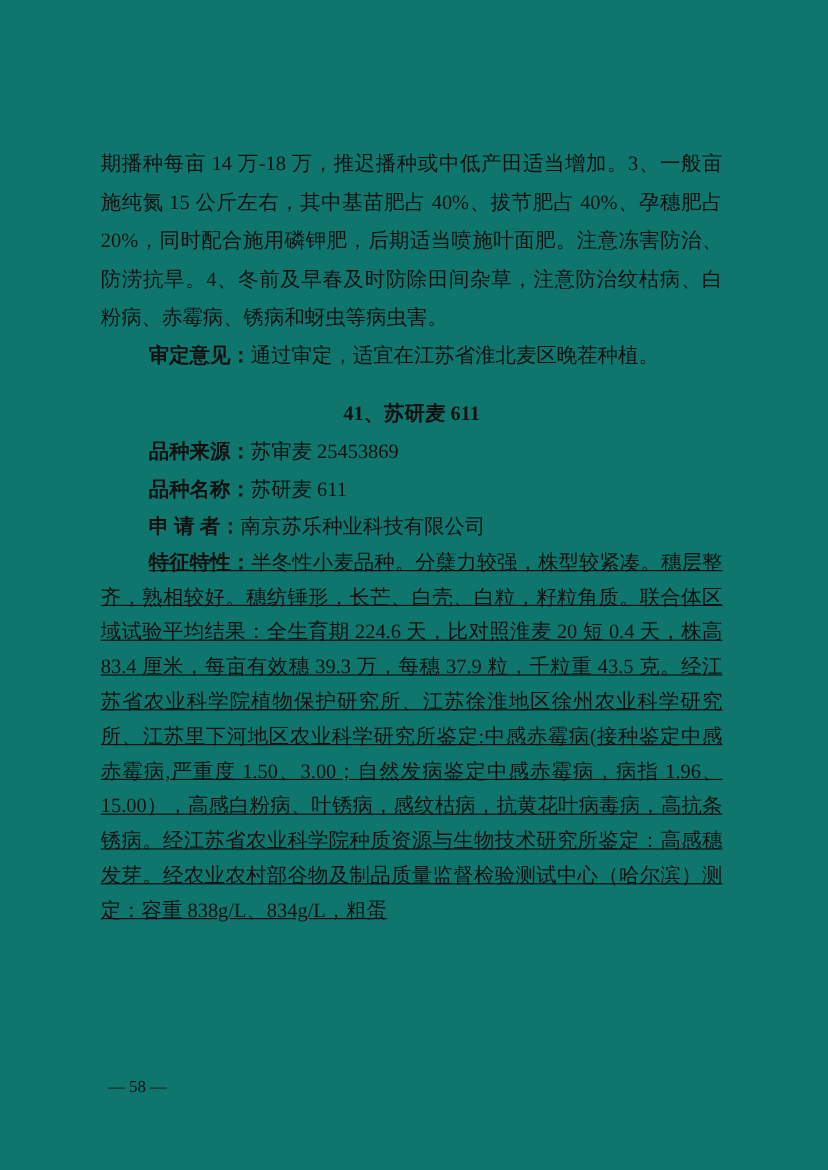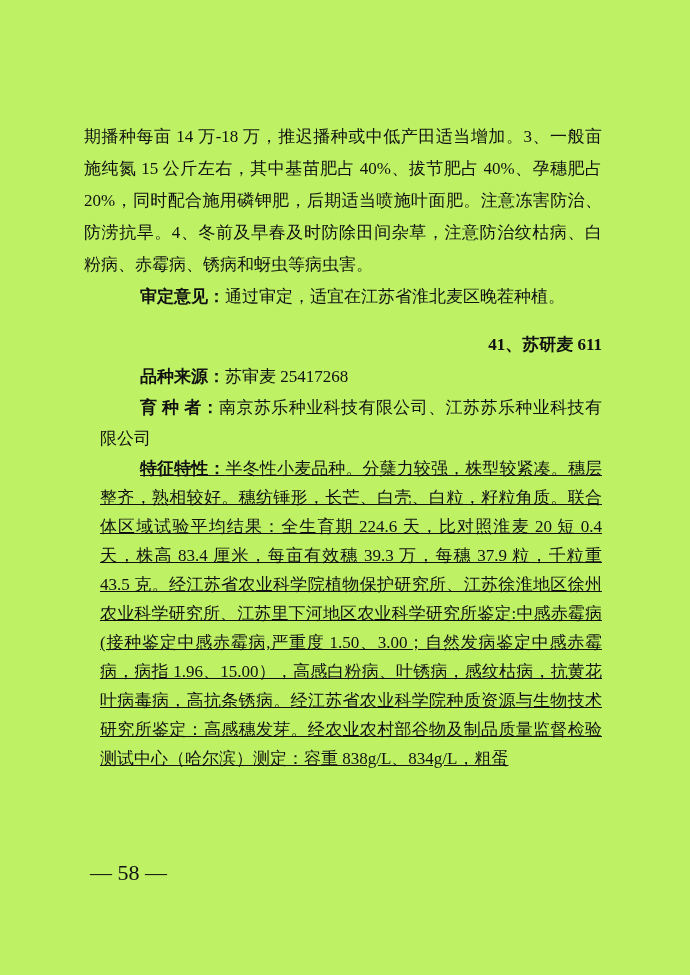--- a/index.html
+++ b/index.html
@@ -9,77 +9,80 @@
     height: 975px;
     background: #ffffff;
     position: relative;
     overflow: hidden;
     font-family: "Liberation Serif", "DejaVu Serif", serif;
     color: #111111;
   }
   .page {
     position: absolute;
     inset: 0;
-    background: #bef264;
+    background: #0f766e;
   }
   .content {
     position: absolute;
     left: 84px;
     top: 121px;
     width: 518px;
     font-size: 17px;
     text-align: justify;
     text-justify: inter-ideograph;
   }
   p { margin: 0; }
   .lh32 { line-height: 32px; }
   .lh31 { line-height: 31px; }
   .lh29 { line-height: 29px; text-decoration: underline; }
-  .indent { text-indent: 40px; margin-left: 16px; }
+  .indent { text-indent: 40px; }
   .label { font-weight: bold; }
   .heading {
     font-size: 17px;
     line-height: 32px;
     font-weight: bold;
-    text-align: right;
+    text-align: center;
     text-indent: 0;
     margin: 16px 0 0 0;
   }
   .footer {
     position: absolute;
     left: 90px;
-    top: 858px;
-    font-size: 22px;
+    top: 892px;
+    font-size: 14px;
     line-height: 29px;
     color: #111111;
   }
 </style>
 </head>
 <body>
 
 <div class="page">
   <div class="content">
 
     <p class="lh32">期播种每亩 14 万-18 万，推迟播种或中低产田适当增加。3、一般亩施纯氮 15 公斤左右，其中基苗肥占 40%、拔节肥占 40%、孕穗肥占 20%，同时配合施用磷钾肥，后期适当喷施叶面肥。注意冻害防治、防涝抗旱。4、冬前及早春及时防除田间杂草，注意防治纹枯病、白粉病、赤霉病、锈病和蚜虫等病虫害。</p>
 
     <p class="lh32 indent">
       <span class="label">审定意见：</span><span>通过审定，适宜在江苏省淮北麦区晚茬种植。</span>
     </p>
 
     <h2 class="heading">41、苏研麦 611</h2>
 
     <p class="lh31 indent">
-      <span class="label">品种来源：</span><span>苏审麦 25417268</span>
+      <span class="label">品种来源：</span><span>苏审麦 25453869</span>
     </p>
 
-
+    <p class="lh31 indent">
+      <span class="label">品种名称：</span><span>苏研麦 611</span>
+    </p>
 
     <p class="lh31 indent">
-      <span class="label">育 种 者：</span><span>南京苏乐种业科技有限公司、江苏苏乐种业科技有限公司</span>
+      <span class="label">申 请 者：</span><span>南京苏乐种业科技有限公司</span>
     </p>
+
 
 
     <p class="lh29 indent">
       <span class="label">特征特性：</span><span>半冬性小麦品种。分蘖力较强，株型较紧凑。穗层整齐，熟相较好。穗纺锤形，长芒、白壳、白粒，籽粒角质。联合体区域试验平均结果：全生育期 224.6 天，比对照淮麦 20 短 0.4 天，株高 83.4 厘米，每亩有效穗 39.3 万，每穗 37.9 粒，千粒重 43.5 克。经江苏省农业科学院植物保护研究所、江苏徐淮地区徐州农业科学研究所、江苏里下河地区农业科学研究所鉴定:中感赤霉病(接种鉴定中感赤霉病,严重度 1.50、3.00；自然发病鉴定中感赤霉病，病指 1.96、15.00），高感白粉病、叶锈病，感纹枯病，抗黄花叶病毒病，高抗条锈病。经江苏省农业科学院种质资源与生物技术研究所鉴定：高感穗发芽。经农业农村部谷物及制品质量监督检验测试中心（哈尔滨）测定：容重 838g/L、834g/L，粗蛋</span>
     </p>
 
   </div>
 
   <div class="footer">— 58 —</div>
 </div>

